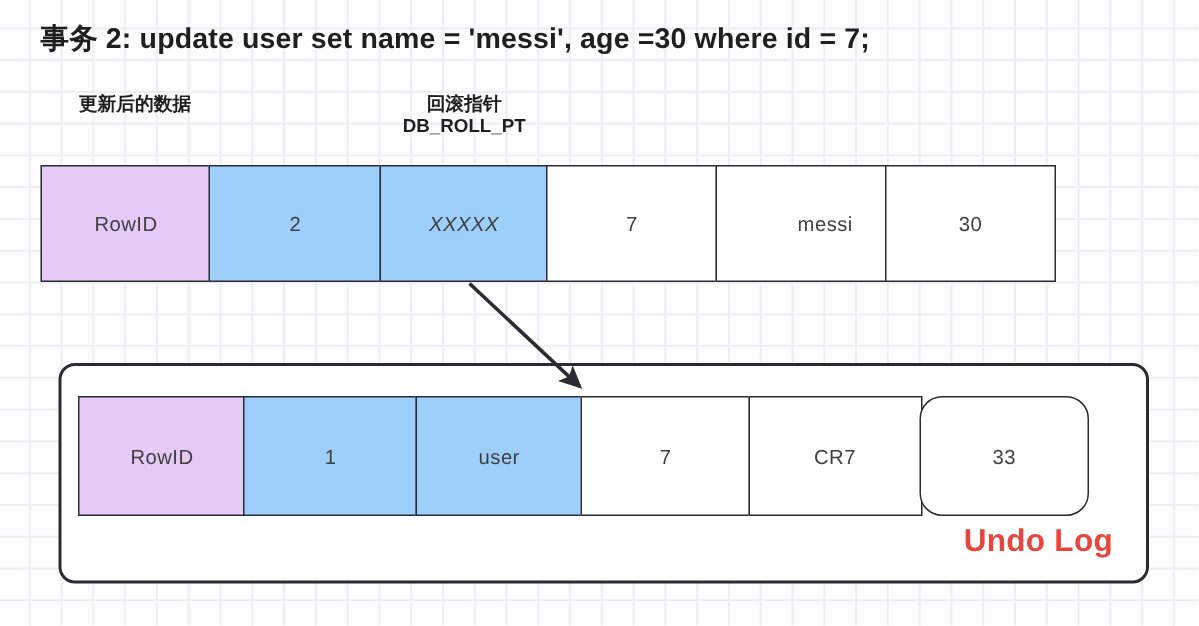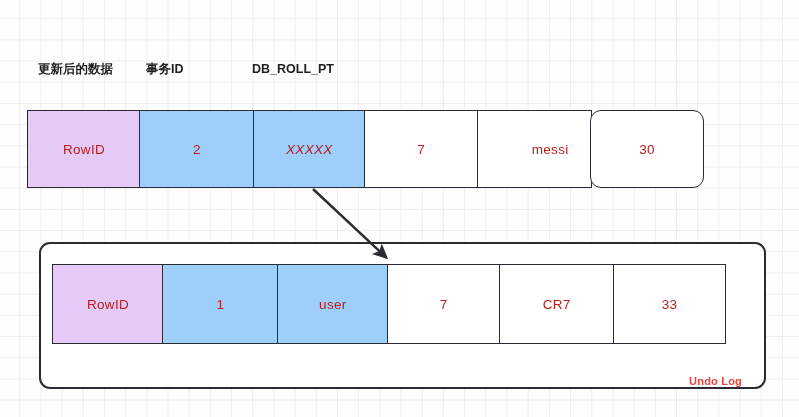--- a/index.html
+++ b/index.html
@@ -38,21 +38,21 @@
     letter-spacing: 0.1px;
     white-space: nowrap;
   }
 
   
   .caption {
     position: absolute;
     font-size: 12.5px;
     font-weight: bold;
     color: #1f1f1f;
-    text-align: left;
+    text-align: center;
     line-height: 15px;
     white-space: nowrap;
   }
   .caption .cap-line { display: block; }
 
   #caption-updated-data { left: 38px;  top: 62px;  width: 104px; }
   #caption-trx-id       { left: 146px; top: 62px;  width: 108px; }
   #caption-roll-pt      { left: 252px; top: 62px;  width: 115px; }
 
   
@@ -61,94 +61,95 @@
     display: flex;
     box-sizing: border-box;
   }
   .cell {
     box-sizing: border-box;
     border: 1.6px solid #2b2b33;
     display: flex;
     align-items: center;
     justify-content: center;
     font-size: 13.5px;
-    color: #b91c1c;
+    color: #404040;
     background: #ffffff;
     margin-right: -1.6px;
     letter-spacing: 0.3px;
   }
   .cell:last-child { margin-right: 0; }
   .cell.purple { background: #e5caf7; }
   .cell.blue   { background: #9ecefa; }
 
   
   #row-current { left: 27px; top: 110px; height: 78px; }
   #row-current .c0 { width: 114px; }
   #row-current .c1 { width: 115px; }
   #row-current .c2 { width: 113px; font-style: italic; }
   #row-current .c3 { width: 114px; }
   #row-current .c4 { width: 115px; padding-left: 32px; }
-  #row-current .c5 { width: 114px; border-radius: 11px; }
+  #row-current .c5 { width: 114px; }
 
   
   #undo-log-box {
     position: absolute;
     left: 39px;
     top: 242px;
     width: 727px;
     height: 147px;
     box-sizing: border-box;
     border: 2.2px solid #2b2b33;
     border-radius: 11px;
     background: #ffffff;
   }
 
   #row-undo { left: 52px; top: 264px; height: 80px; }
   #row-undo .c0 { width: 112px; }
   #row-undo .c1 { width: 116px; }
   #row-undo .c2 { width: 112px; }
   #row-undo .c3 { width: 113px; }
   #row-undo .c4 { width: 116px; text-align: right; }
-  #row-undo .c5 { width: 113px; }
+  #row-undo .c5 { width: 113px; border-radius: 15px; }
 
   .undo-label {
     position: absolute;
     right: 22px;
-    bottom: 0;
-    font-size: 11px;
+    bottom: 14px;
+    font-size: 21px;
     font-weight: bold;
     color: #e8453c;
     letter-spacing: 0.2px;
   }
 
   
   #arrow-svg {
     position: absolute;
     left: 0;
     top: 0;
     width: 799px;
     height: 417px;
     pointer-events: none;
   }
 </style>
 </head>
 <body>
 
 <div id="canvas">
 
+  <div class="title">事务 2: update user set name = 'messi', age =30 where id = 7;</div>
 
   <div class="caption" id="caption-updated-data">
     <span class="cap-line">更新后的数据</span>
   </div>
 
   <div class="caption" id="caption-trx-id">
-    <span class="cap-line">事务ID</span>
   </div>
 
   <div class="caption" id="caption-roll-pt">
+    <span class="cap-line">回滚指针</span>
     <span class="cap-line">DB_ROLL_PT</span>
   </div>
 
   <div class="record-row" id="row-current">
     <div class="cell c0 purple">RowID</div>
     <div class="cell c1 blue">2</div>
     <div class="cell c2 blue">XXXXX</div>
     <div class="cell c3">7</div>
     <div class="cell c4">messi</div>
     <div class="cell c5">30</div>

